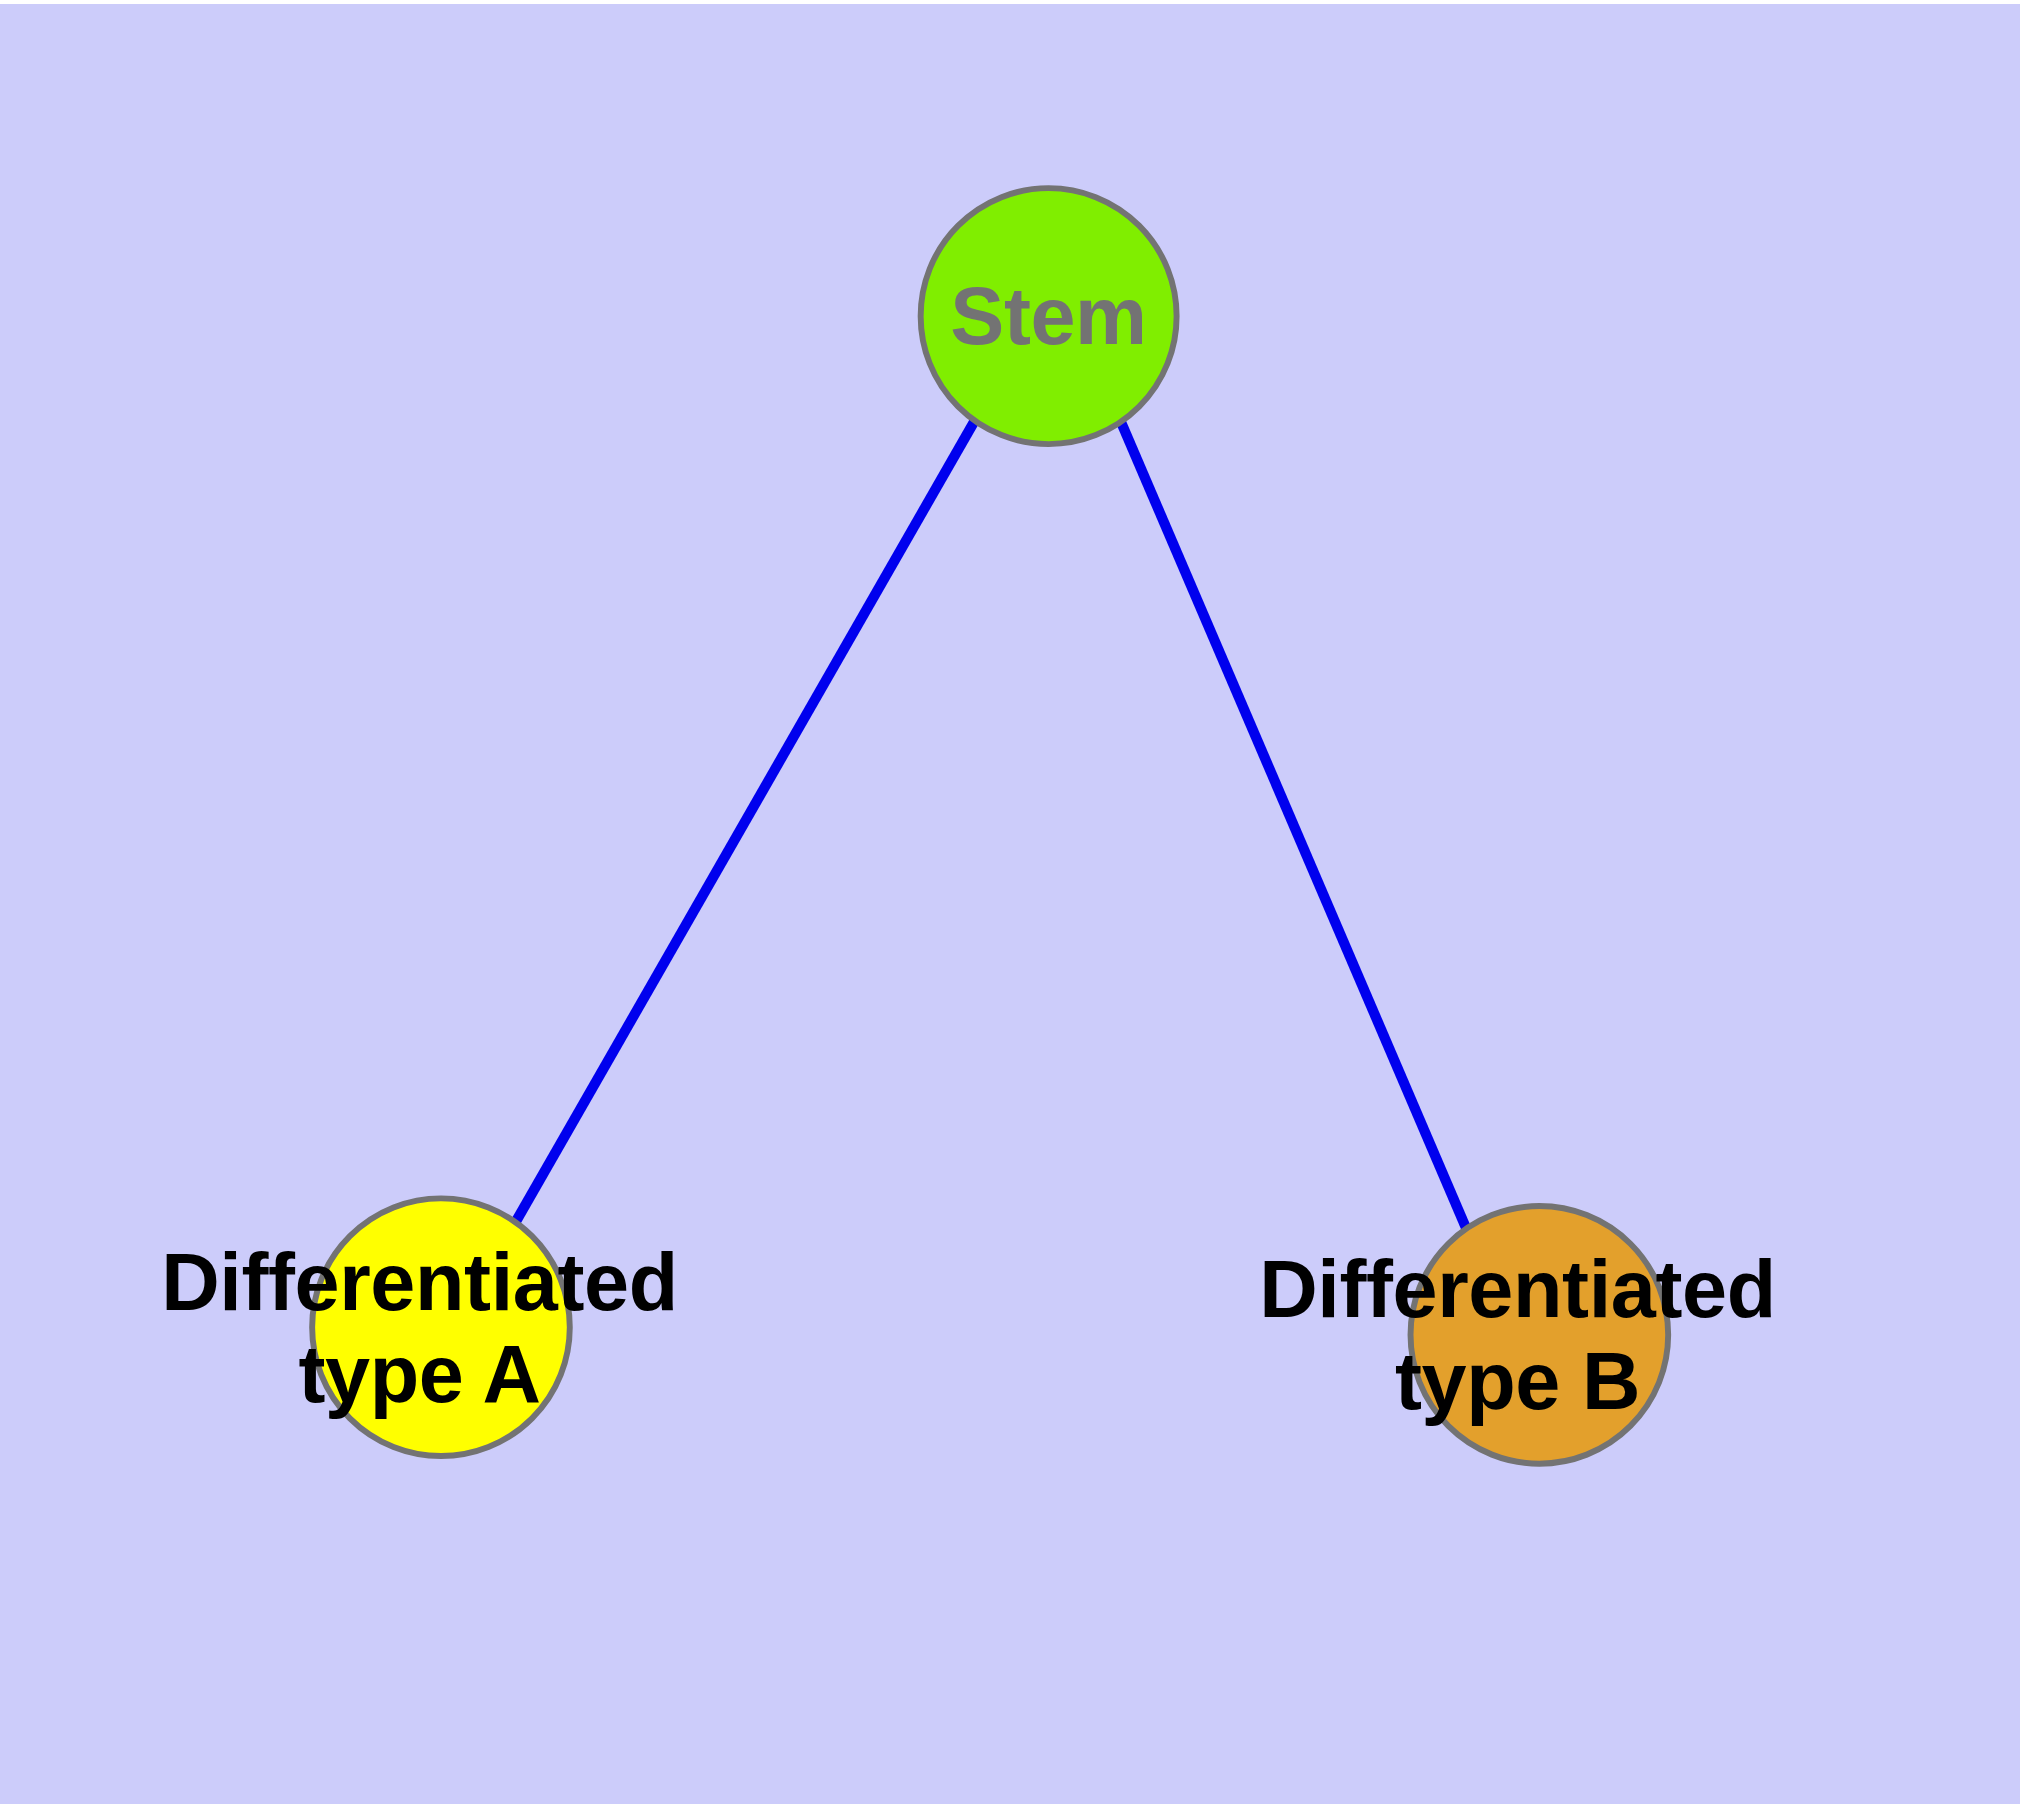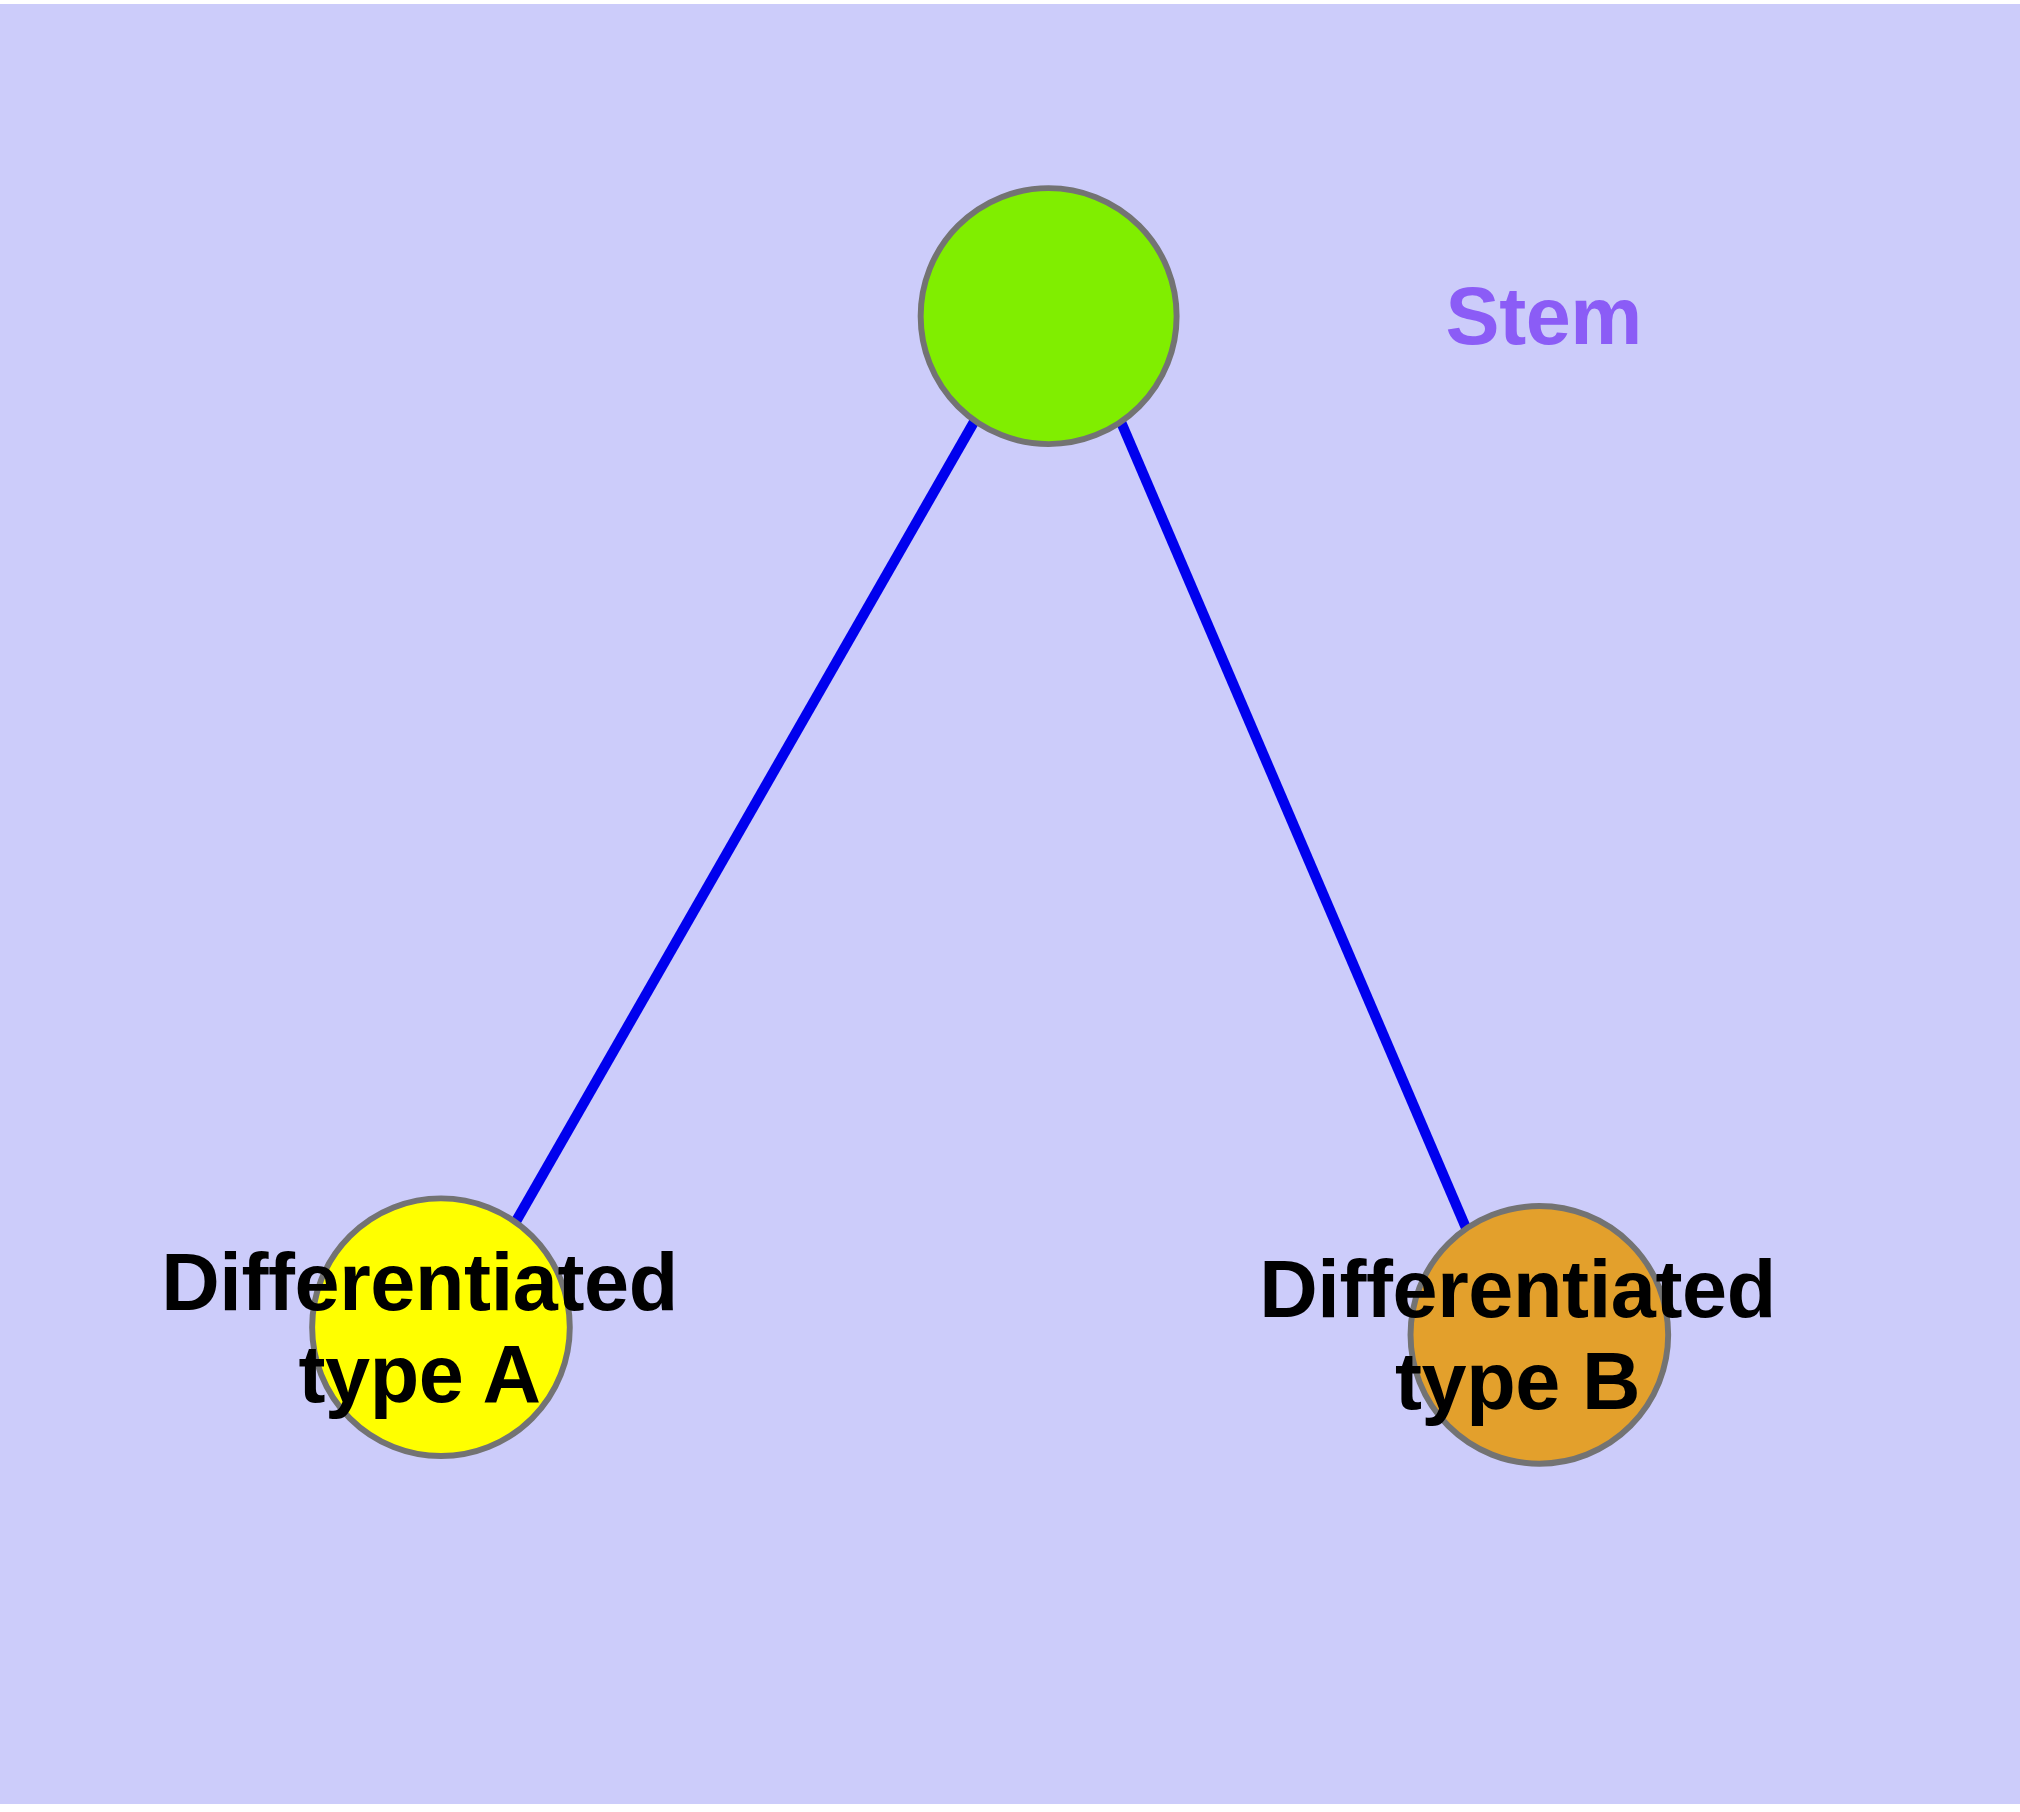--- a/index.html
+++ b/index.html
@@ -62,20 +62,20 @@
       <line class="graph-edge" x1="1322" y1="497" x2="1730" y2="1450" stroke="#0000ee" stroke-width="12" stroke-linecap="butt"></line>
     </g>
 
     <g>
       <circle class="graph-node" cx="1237" cy="373" r="151" fill="#80ee00" stroke="#737373" stroke-width="7"></circle>
       <circle class="graph-node" cx="520" cy="1566" r="152" fill="#ffff00" stroke="#737373" stroke-width="7"></circle>
       <circle class="graph-node" cx="1816" cy="1575" r="152" fill="#e3a02c" stroke="#737373" stroke-width="7"></circle>
     </g>
   </svg>
 
-  <div class="node-label" style="font-size: 81px; color: #8b5cf6; line-height: 92px; width: 1187px; left: 455px; top: 270px; text-align: right;">Stem</div>
+  <div class="node-label" style="font-size: 81px; color: #737373; line-height: 92px; width: 1187px; left: 455px; top: 270px;">Stem</div>
   <div class="node-label" style="font-size: 81px; color: rgb(0, 0, 0); line-height: 92px; width: 1187px; left: -174px; top: 1236px;">Differentiated
 type A</div>
   <div class="node-label" style="font-size: 81px; color: rgb(0, 0, 0); line-height: 92px; width: 1187px; left: 924px; top: 1243px;">Differentiated
 type B</div>
 
 </div>
 
 
 </body></html>

